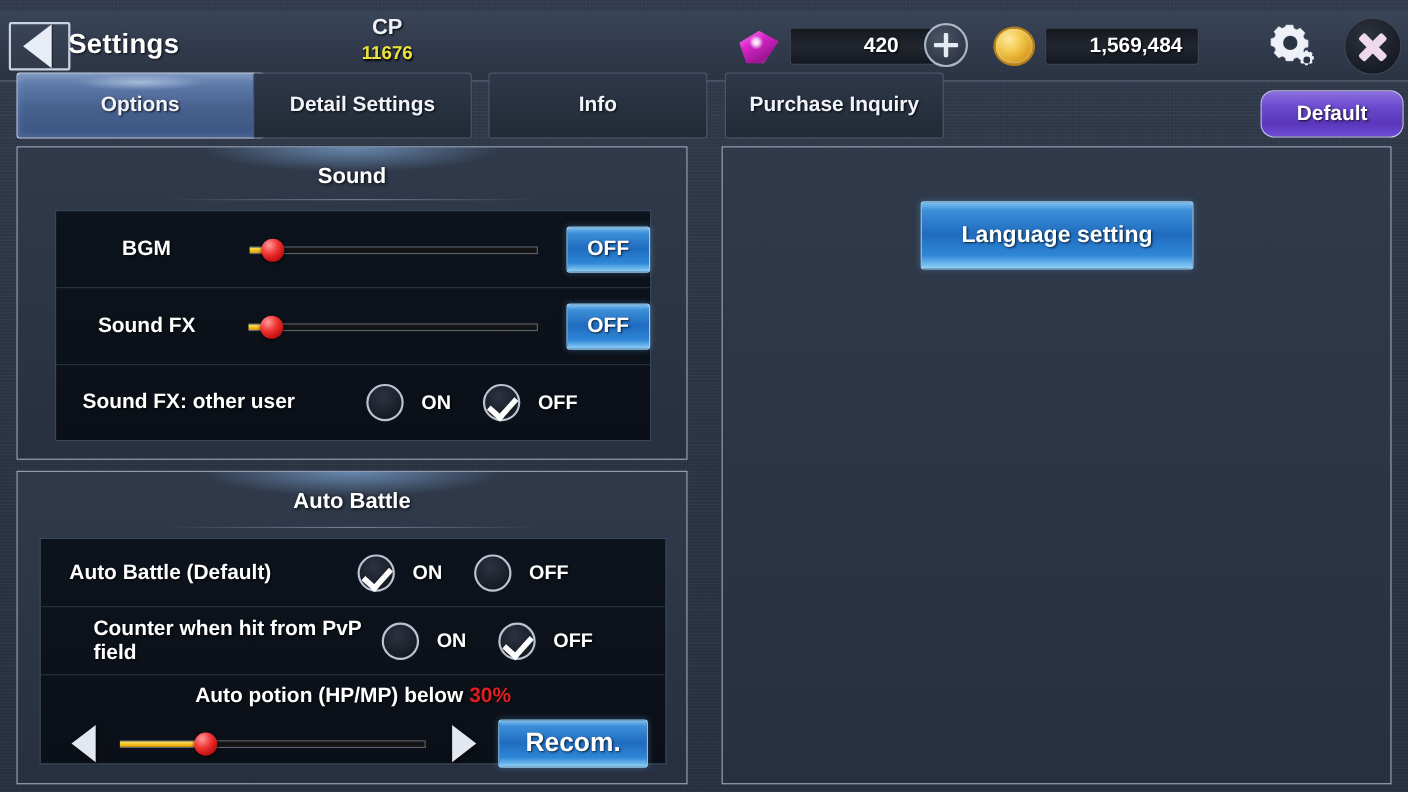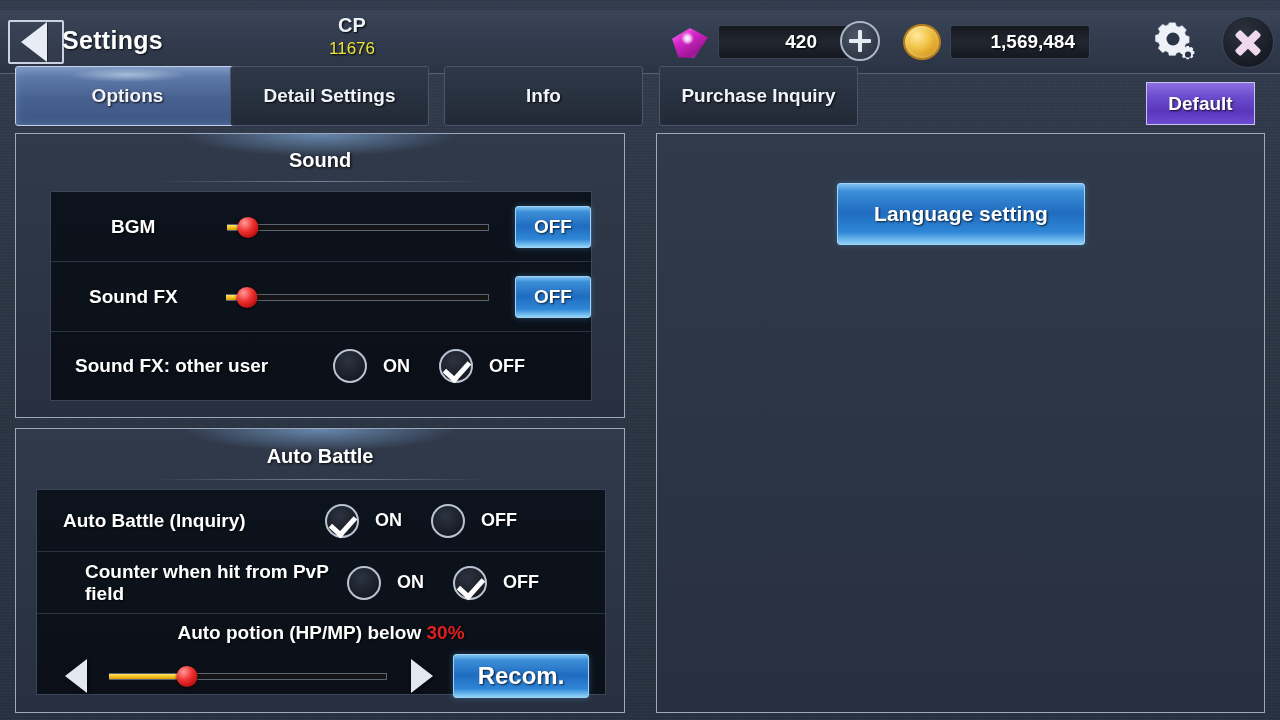--- a/index.html
+++ b/index.html
@@ -46,21 +46,21 @@
     filter:drop-shadow(1px 0 0 rgba(0,0,0,.4));
     margin-left:-4px;
   }
   .hdr-title{
     position:absolute; left:62px; top:16px;
     font-size:25px; font-weight:bold; letter-spacing:.3px;
     text-shadow:1px 1px 2px rgba(0,0,0,.8);
   }
   .cp-block{ position:absolute; left:300px; top:4px; width:104px; text-align:center; }
   .cp-label{ font-size:20px; font-weight:bold; color:#eef2f8; text-shadow:1px 1px 2px #000; }
-  .cp-value{ font-size:17px; font-weight:normal; color:#ece43c; text-shadow:1px 1px 2px #000; margin-top:2px;}
+  .cp-value{ font-size:17px; font-weight:bold; color:#ece43c; text-shadow:1px 1px 2px #000; margin-top:2px;}
 
   .gem-icon{
     position:absolute; left:668px; top:10px; width:44px; height:44px;
   }
   .gem-icon .g1{
     position:absolute; left:4px; top:8px; width:36px; height:30px;
     background:linear-gradient(150deg,#ff7bf0 0%,#d424c8 38%,#9c1592 75%,#c63fc0 100%);
     clip-path:polygon(50% 0%, 100% 32%, 62% 100%, 18% 98%, 0% 36%);
     box-shadow:0 0 7px rgba(226,60,215,.85);
   }
@@ -129,26 +129,26 @@
   .tab.active{
     background:linear-gradient(180deg,#7f96bd 0%,#5d79a8 18%,#47618f 55%,#3c5482 100%);
     border:1px solid #c3d2e8;
     box-shadow:0 0 8px rgba(130,170,225,.45) inset;
   }
   .tab.active::before{
     content:""; position:absolute; left:24%; top:1px; width:52%; height:14px;
     background:radial-gradient(ellipse at center, rgba(220,238,255,.55) 0%, rgba(220,238,255,0) 72%);
   }
   .default-btn{
-    position:absolute; left:1146px; top:82px; width:109px; height:43px;
+    position:absolute; left:1146px; top:82px; width:130px; height:43px;
     display:flex; align-items:center; justify-content:center;
     font-size:19px; font-weight:bold; color:#fff;
     text-shadow:1px 1px 2px rgba(0,0,0,.8);
     background:linear-gradient(180deg,#8c6fe0 0%,#6b4bcd 35%,#5a36bb 70%,#6d4bd3 100%);
-    border:1px solid #c8c2ee; border-radius:0;
+    border:1px solid #c8c2ee; border-radius:12px;
   }
 
   
   .panel{
     position:absolute;
     border:1px solid #9ba8bd;
     background:linear-gradient(180deg,#303a4b 0%,#2b3442 60%,#283040 100%);
   }
   .panel-title{
     position:absolute; left:0; width:100%; text-align:center;
@@ -326,21 +326,21 @@
   </div>
 
   <div class="panel" style="left:15px;top:428px;width:610px;height:285px;">
     <div class="panel-glow"></div>
     <div class="panel-title" style="top:16px;">Auto Battle</div>
     <div class="panel-rule" style="left:22%;top:50px;width:56%;"></div>
 
     <div class="rows" style="left:20px;top:60px;width:570px;height:206px;">
 
       <div class="row" style="height:62px;">
-        <div class="row-label" style="margin-left:26px;width:262px;">Auto Battle (Inquiry)</div>
+        <div class="row-label" style="margin-left:26px;width:262px;">Auto Battle (Default)</div>
         <div class="radio checked"></div>
         <div class="opt-text" style="margin-left:16px;width:56px;">ON</div>
         <div class="radio"></div>
         <div class="opt-text" style="margin-left:16px;">OFF</div>
       </div>
 
       <div class="row" style="height:62px;padding-left:22px;">
         <div class="row-label" style="margin-left:26px;width:262px;line-height:22px;">Counter when hit from PvP field</div>
         <div class="radio"></div>
         <div class="opt-text" style="margin-left:16px;width:56px;">ON</div>

